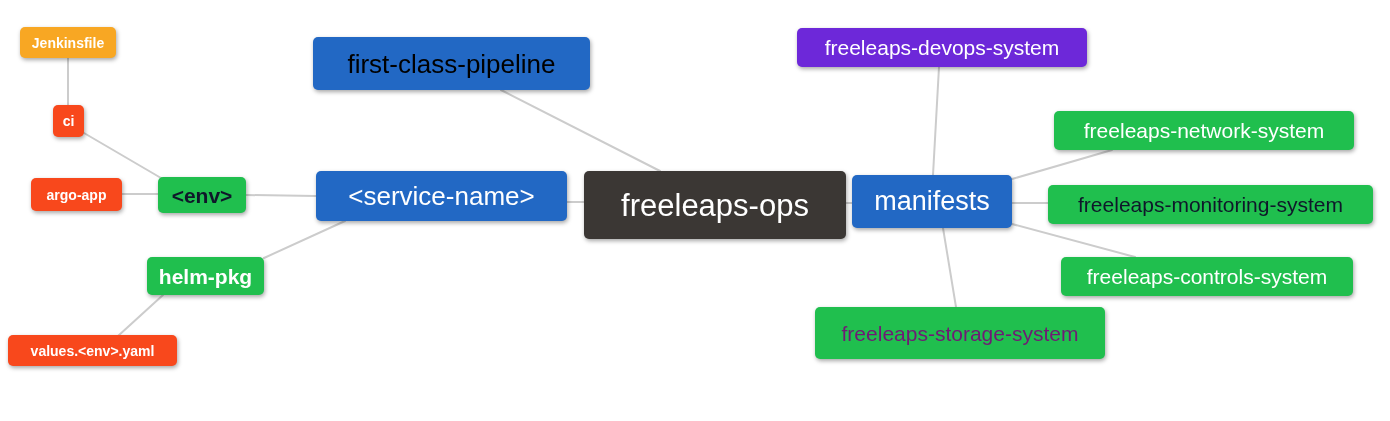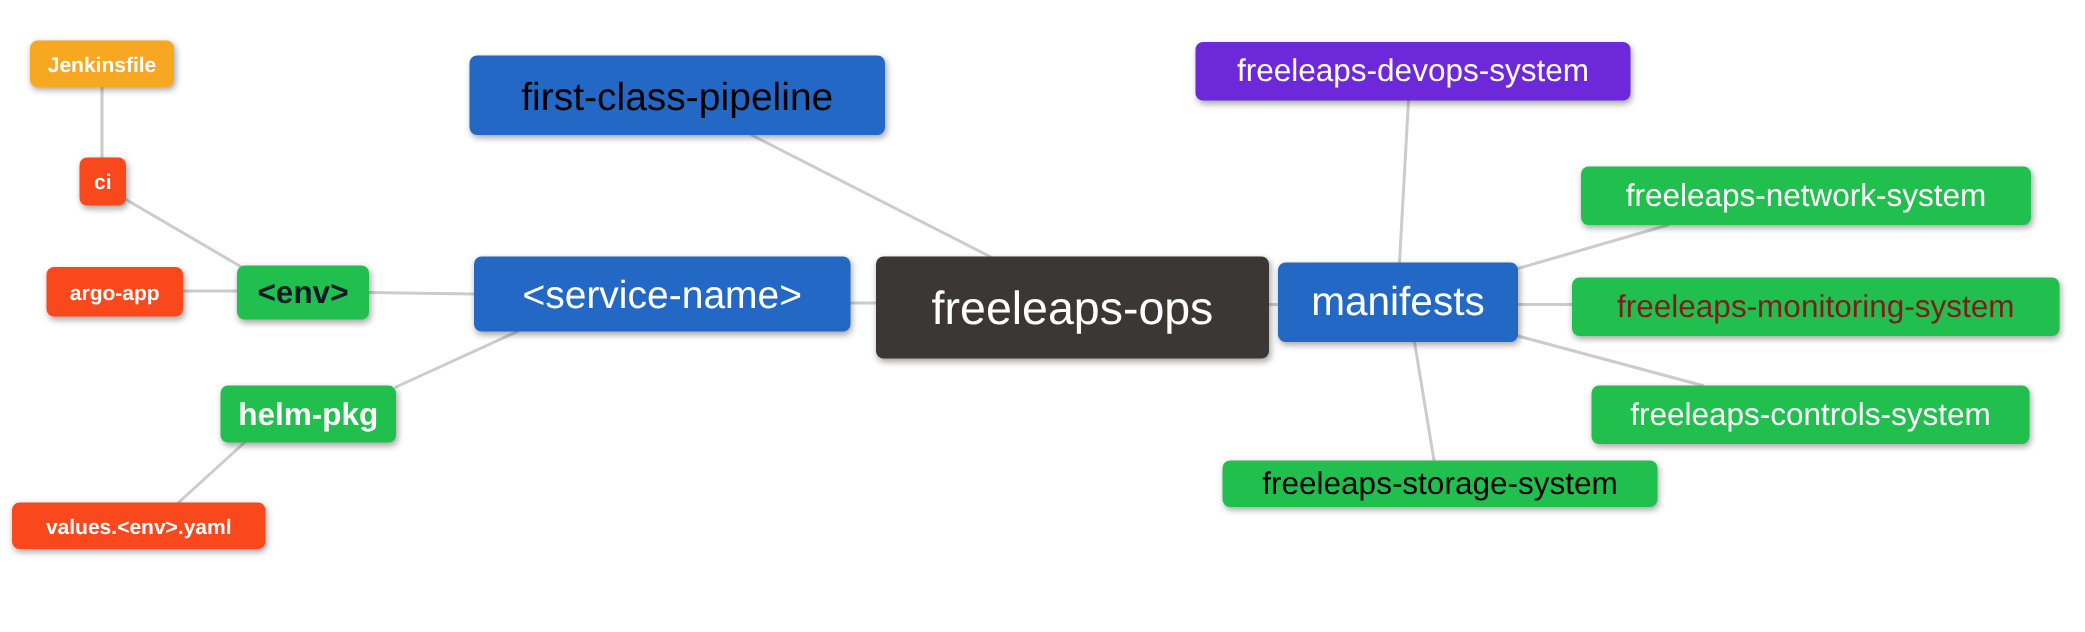--- a/index.html
+++ b/index.html
@@ -60,17 +60,17 @@
       <div class="node" style="left: 31px; top: 178px; width: 91px; height: 33px; background: rgb(248, 72, 28); color: rgb(255, 255, 255); font-size: 14px; font-weight: 700;">argo-app</div>
       <div class="node" style="left: 158px; top: 177px; width: 88px; height: 36px; background: rgb(32, 191, 78); color: #0f172a; font-size: 21px; font-weight: 700;">&lt;env&gt;</div>
       <div class="node" style="left: 147px; top: 257px; width: 117px; height: 38px; background: rgb(32, 191, 78); color: rgb(255, 255, 255); font-size: 21px; font-weight: 700;">helm-pkg</div>
       <div class="node" style="left: 8px; top: 335px; width: 169px; height: 31px; background: rgb(248, 72, 28); color: rgb(255, 255, 255); font-size: 14px; font-weight: 700; text-align: center;">values.&lt;env&gt;.yaml</div>
       <div class="node" style="left: 313px; top: 37px; width: 277px; height: 53px; background: rgb(34, 104, 196); color: #000000; font-size: 26px; font-weight: 400;">first-class-pipeline</div>
       <div class="node" style="left: 316px; top: 171px; width: 251px; height: 50px; background: rgb(34, 104, 196); color: rgb(255, 255, 255); font-size: 26px; font-weight: 400;">&lt;service-name&gt;</div>
       <div class="node" style="left: 584px; top: 171px; width: 262px; height: 68px; background: rgb(59, 55, 52); color: rgb(255, 255, 255); font-size: 31px; font-weight: 400;">freeleaps-ops</div>
       <div class="node" style="left: 852px; top: 175px; width: 160px; height: 53px; background: rgb(34, 104, 196); color: rgb(255, 255, 255); font-size: 27px; font-weight: 400;">manifests</div>
       <div class="node" style="left: 797px; top: 28px; width: 290px; height: 39px; background: #6d28d9; color: rgb(255, 255, 255); font-size: 21px; font-weight: 400;">freeleaps-devops-system</div>
       <div class="node" style="left: 1054px; top: 111px; width: 300px; height: 39px; background: rgb(32, 191, 78); color: rgb(255, 255, 255); font-size: 21px; font-weight: 400;">freeleaps-network-system</div>
-      <div class="node" style="left: 1048px; top: 185px; width: 325px; height: 39px; background: rgb(32, 191, 78); color: #7f1d1d; font-size: 21px; font-weight: 400; text-align: center;">freeleaps-monitoring-system</div>
+      <div class="node" style="left: 1048px; top: 185px; width: 325px; height: 39px; background: rgb(32, 191, 78); color: #0f172a; font-size: 21px; font-weight: 400; text-align: center;">freeleaps-monitoring-system</div>
       <div class="node" style="left: 1061px; top: 257px; width: 292px; height: 39px; background: rgb(32, 191, 78); color: rgb(255, 255, 255); font-size: 21px; font-weight: 400;">freeleaps-controls-system</div>
-      <div class="node" style="left: 815px; top: 307px; width: 290px; height: 31px; background: rgb(32, 191, 78); color: #000000; font-size: 21px; font-weight: 400;">freeleaps-storage-system</div>
+      <div class="node" style="left: 815px; top: 307px; width: 290px; height: 52px; background: rgb(32, 191, 78); color: #701a75; font-size: 21px; font-weight: 400;">freeleaps-storage-system</div>
     </div>
 </div>
 
 </body></html>

